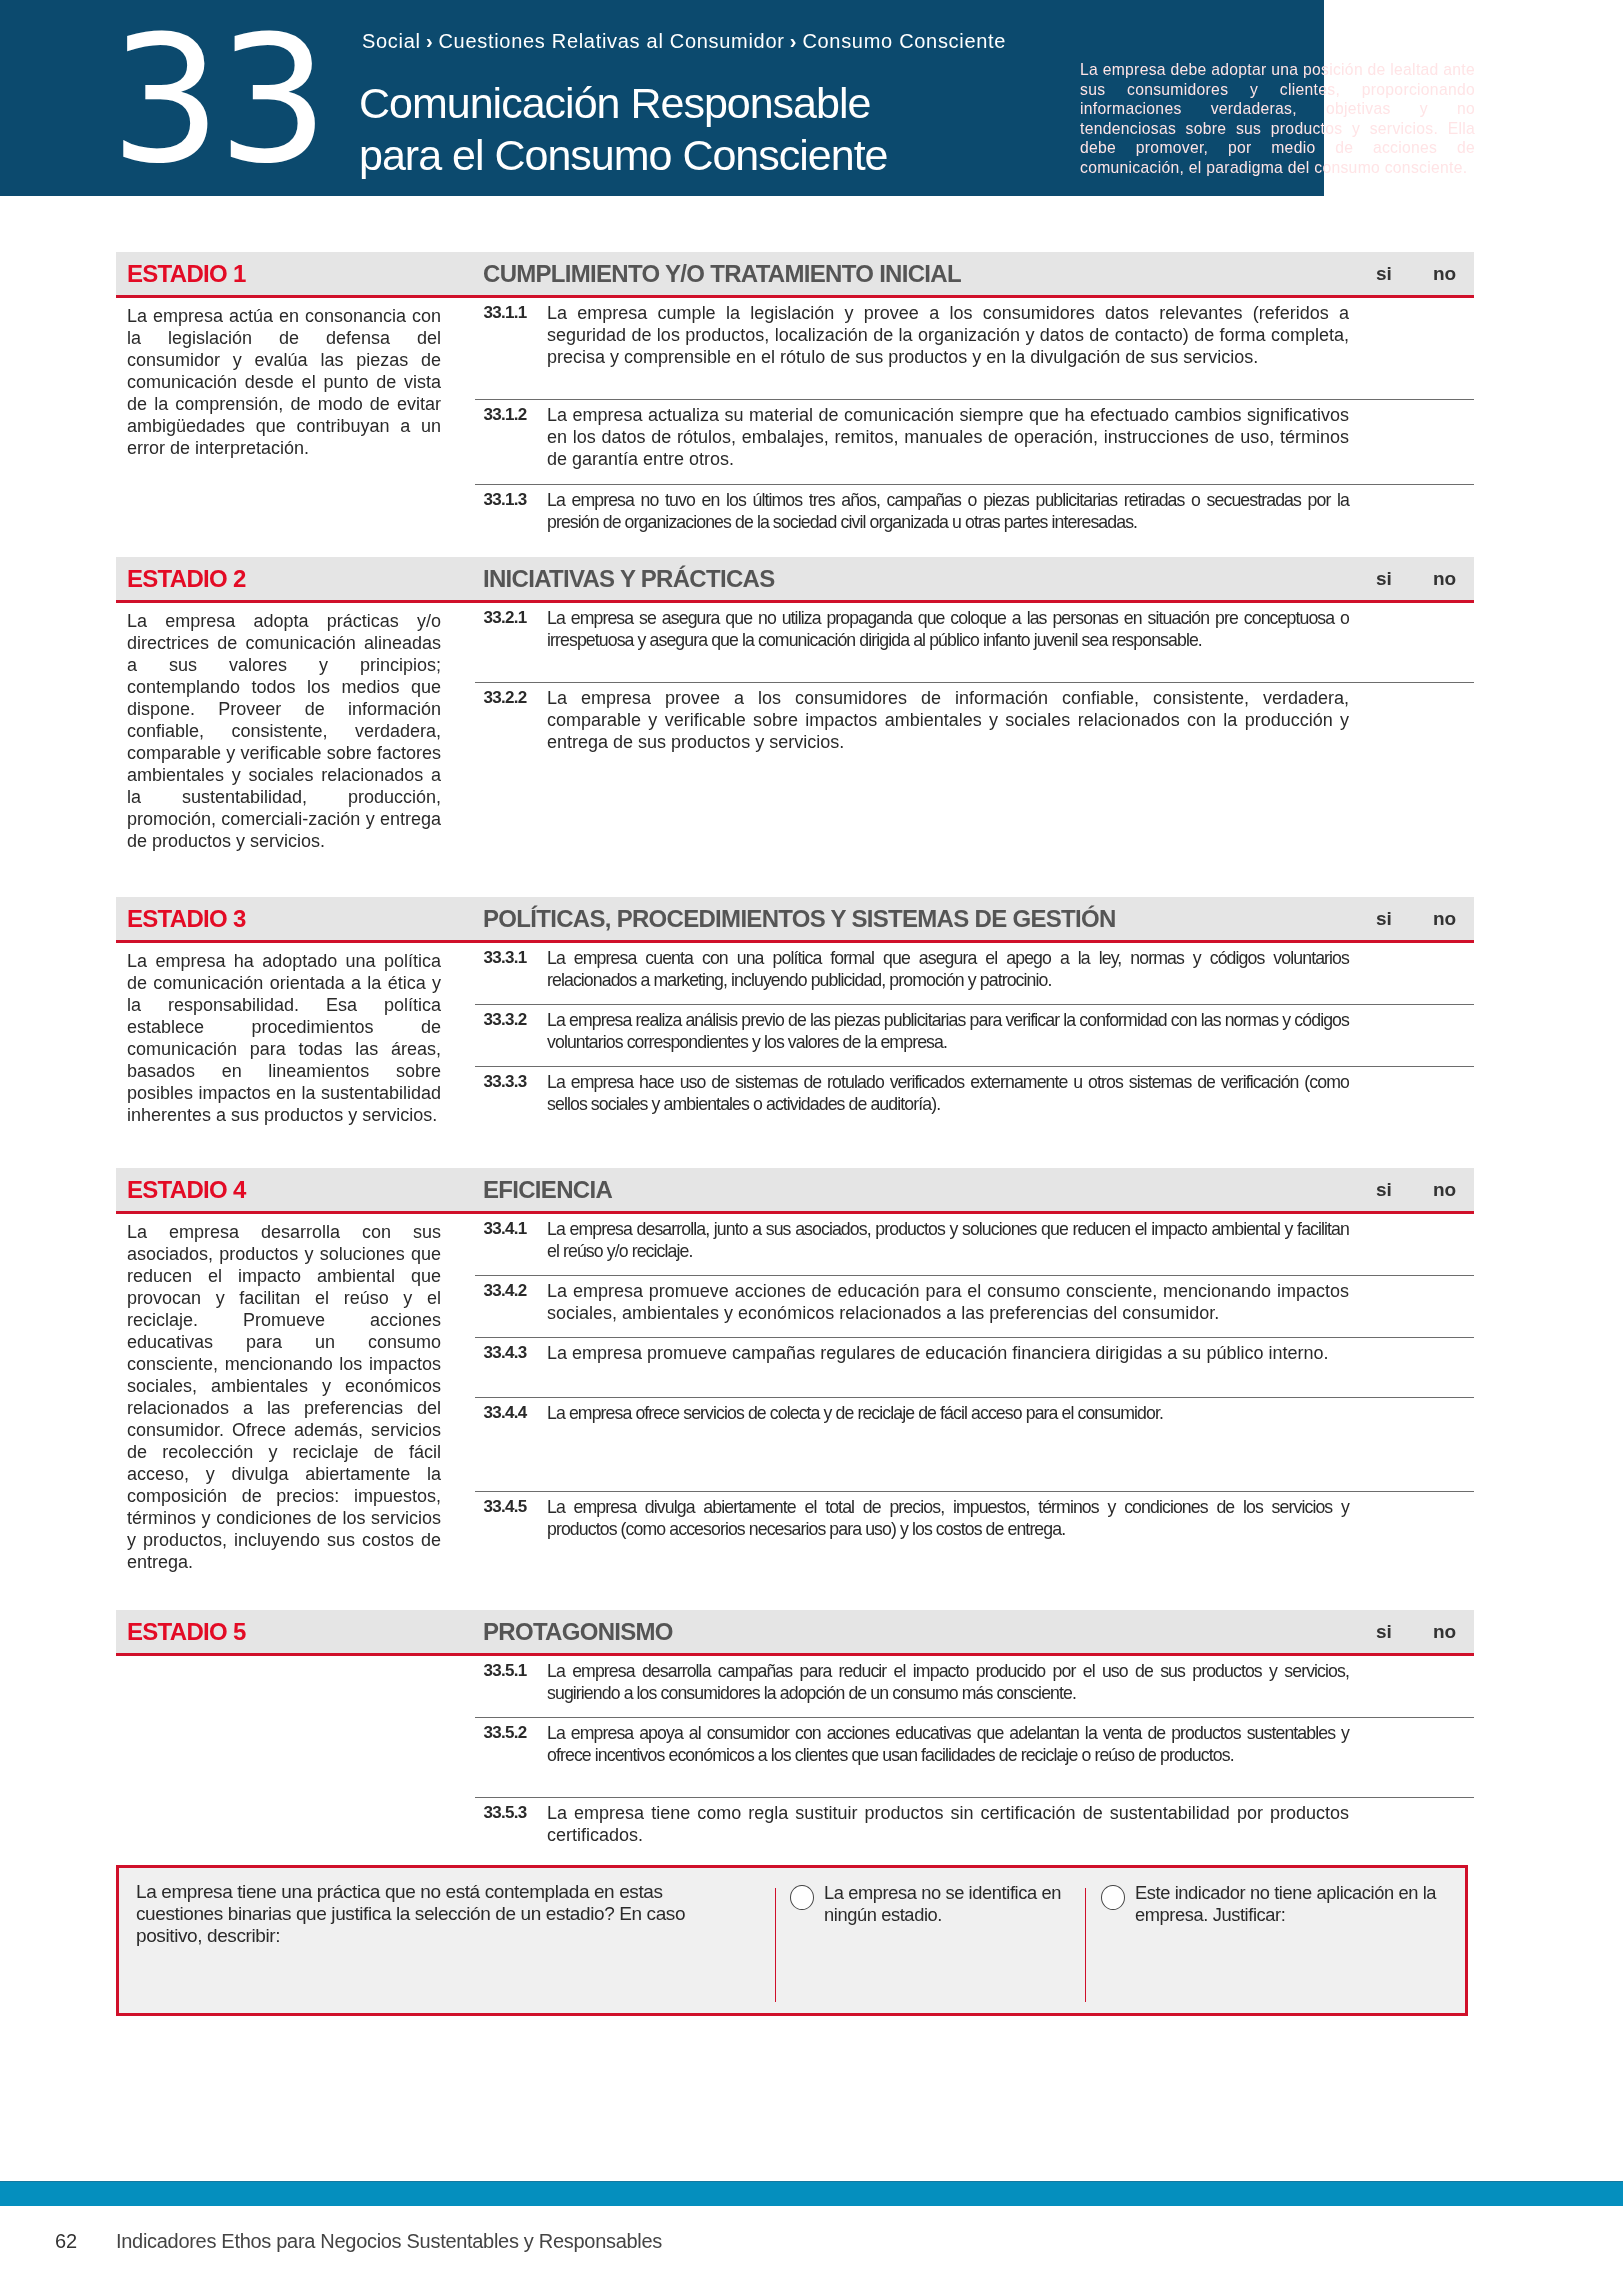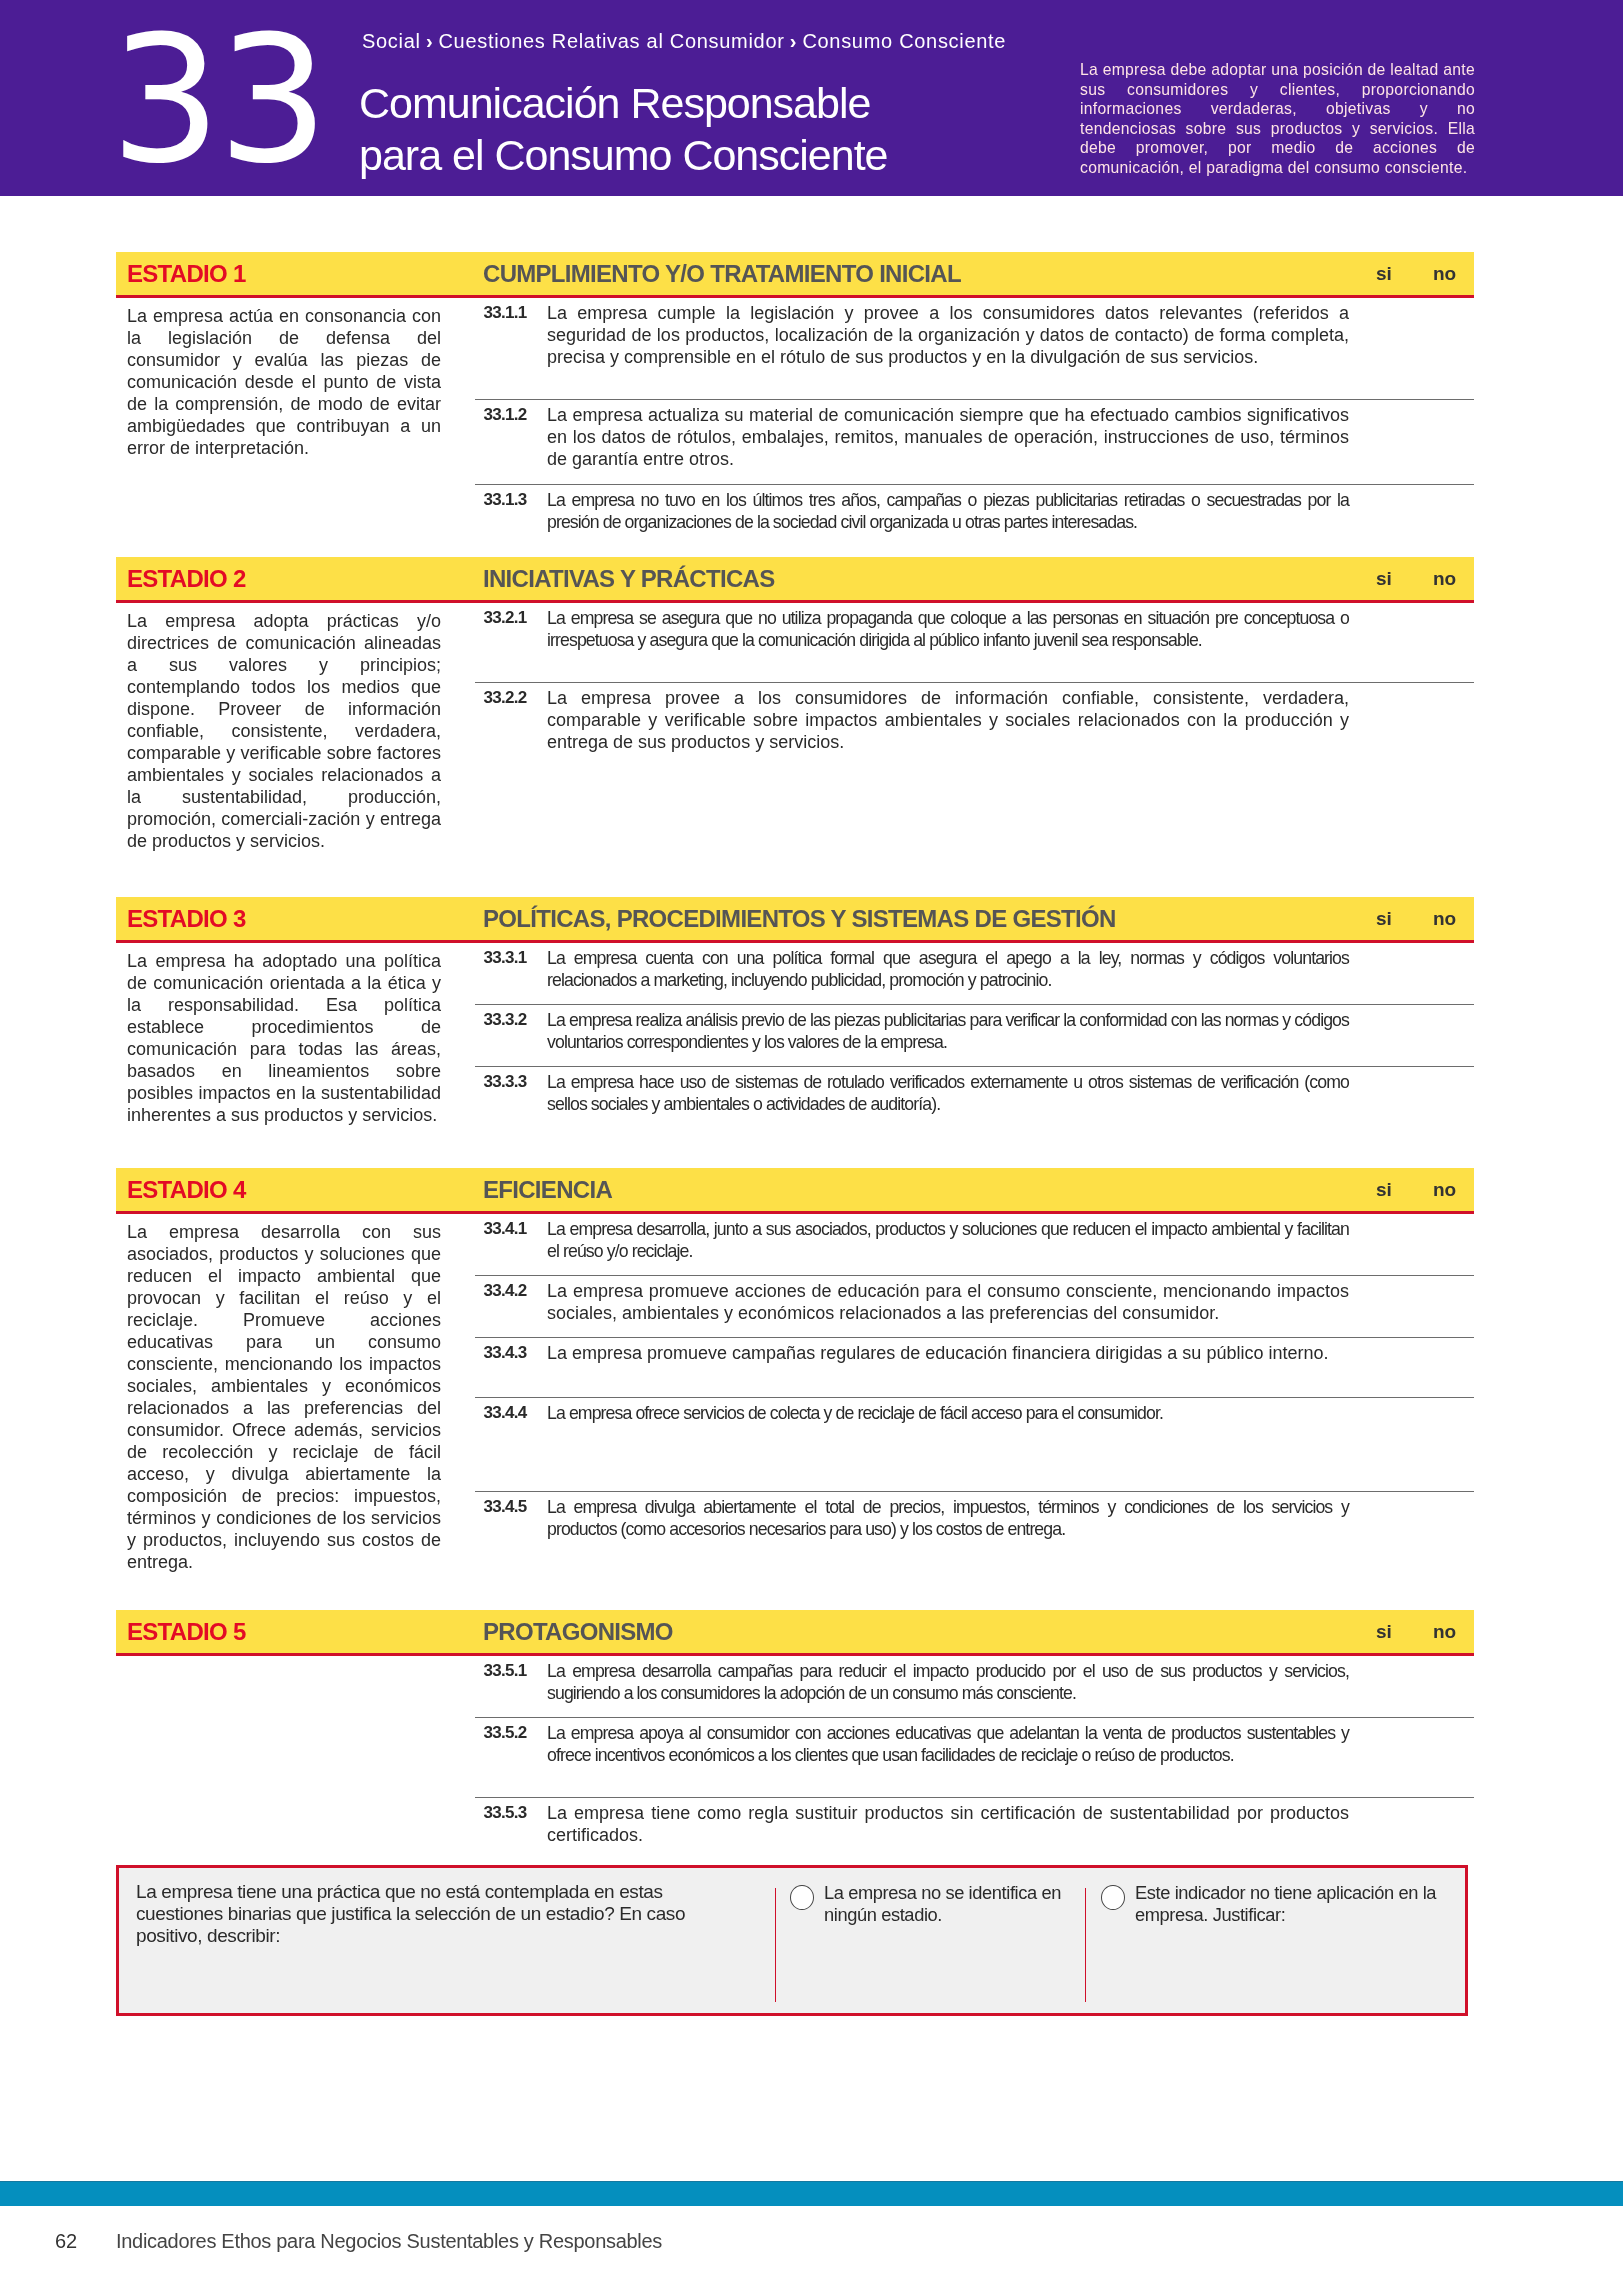--- a/index.html
+++ b/index.html
@@ -1,22 +1,22 @@
 <!DOCTYPE html>
 <html style="font-size:10.5px"><head>
 <meta charset="utf-8">
 <style>
   html, body { margin: 0; padding: 0; }
   body {
     width: 1623px; height: 2295px; position: relative; overflow: hidden;
     background: #ffffff; font-family: "Liberation Sans", sans-serif; color: #2a2a2a;
   }
   .header-band {
-    position: absolute; left: 0; top: 0; width: 1623px; height: 196px;
-    background: #4c1d95;
+    position: absolute; left: 0; top: 0; width: 1324px; height: 196px;
+    background: #0c4a6e;
   }
   .big-number {
     position: absolute; left: 110px; top: 13px; font-size: 175px; line-height: 1;
     color: #ffffff; font-family: "DejaVu Sans", sans-serif; font-weight: 400; letter-spacing: -3.9px;
   }
   .breadcrumb {
     position: absolute; left: 362px; top: 30px; font-size: 20px; color: #ffffff;
     letter-spacing: 0.7px; white-space: nowrap;
   }
   .breadcrumb .sep { font-weight: 700; margin: 0 5.2px; }
@@ -24,21 +24,21 @@
     position: absolute; left: 359px; top: 77px; font-size: 43px; line-height: 52px;
     color: #ffffff; letter-spacing: -1px; width: 589px;
   }
   .intro {
     position: absolute; left: 1080px; top: 60px; width: 395px; font-size: 15.7px;
     line-height: 19.6px; color: #ffe4e6; text-align: justify; letter-spacing: 0.3px;
   }
 
   .stage { position: absolute; left: 116px; width: 1358px; }
   .stage-head {
-    position: relative; height: 43px; background: #fde047;
+    position: relative; height: 43px; background: #e5e5e5;
     border-bottom: 3.3px solid #d0102a;
   }
   .stage-label {
     position: absolute; left: 11px; top: 7.9px; font-size: 24px; font-weight: 700;
     color: #e30b25; letter-spacing: -0.7px;
   }
   .stage-title {
     position: absolute; left: 367px; top: 7.9px; font-size: 24px; font-weight: 700;
     color: #555555; letter-spacing: -0.7px; white-space: nowrap;
   }

